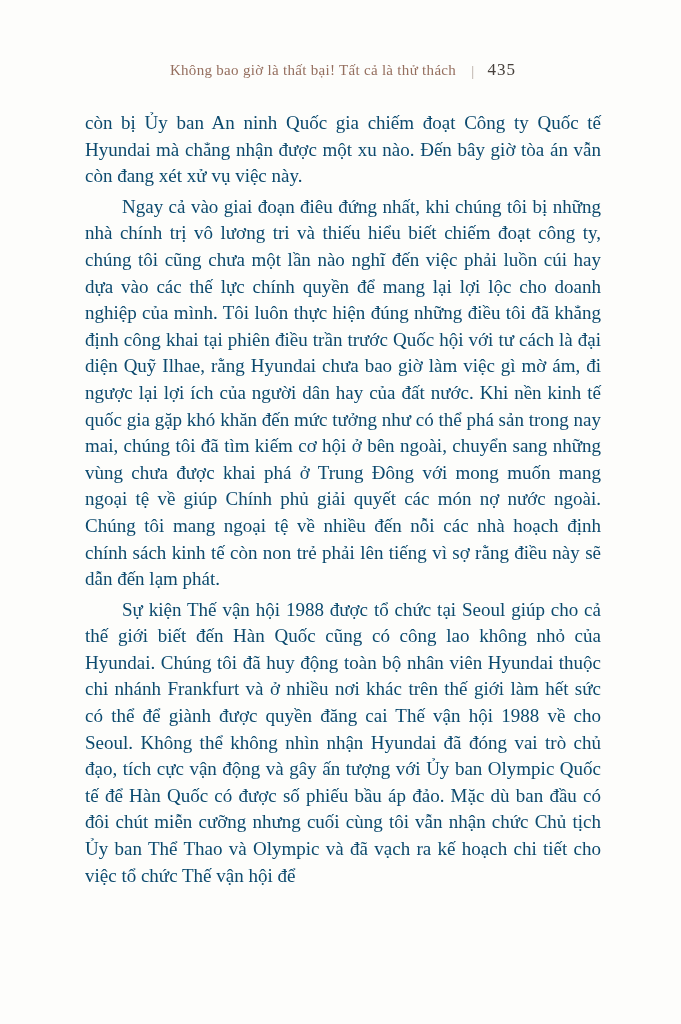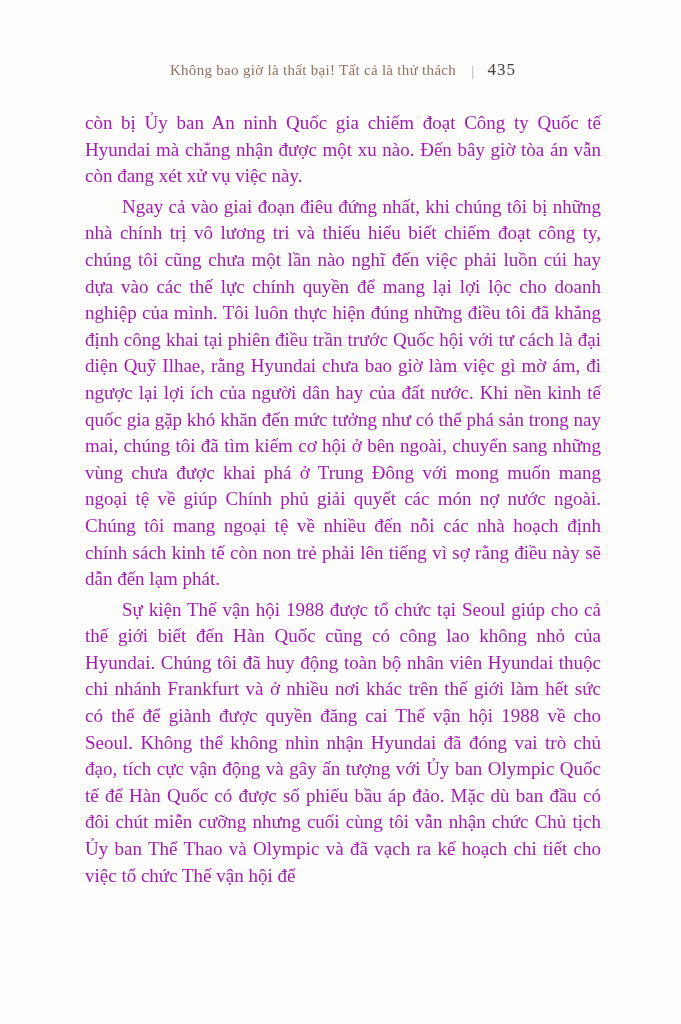--- a/index.html
+++ b/index.html
@@ -34,21 +34,21 @@
     color: #b3a69d;
     font-weight: 300;
     transform: translateY(1px);
   }
   .header-page-number {
     font-size: 17px;
     color: #46403b;
     letter-spacing: 1px;
   }
   .body-text {
-    color: #a21caf;
+    color: #0c4a6e;
     font-size: 19px;
     line-height: 26.6px;
     text-align: justify;
     text-justify: inter-word;
   }
   .para {
     margin: 0;
     text-indent: 37px;
   }
   .para.no-indent {

